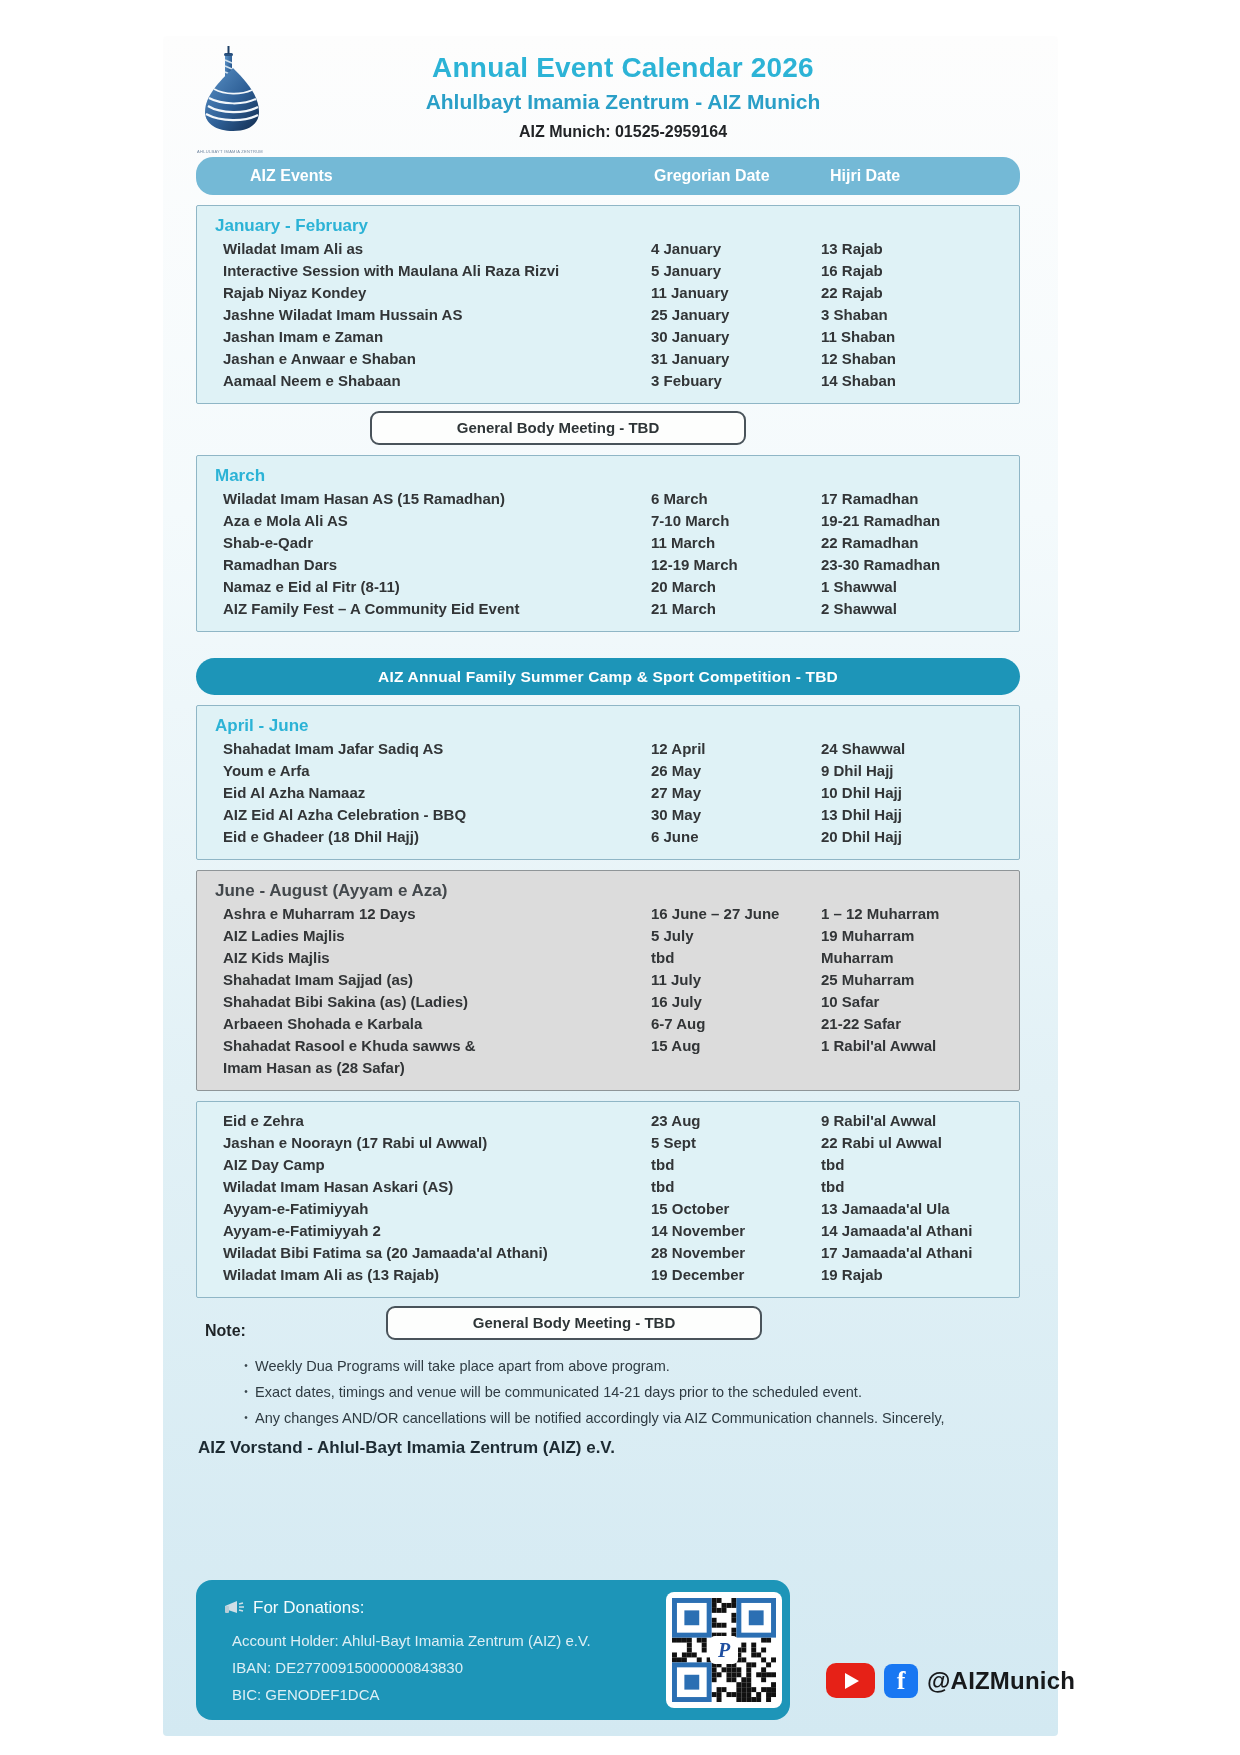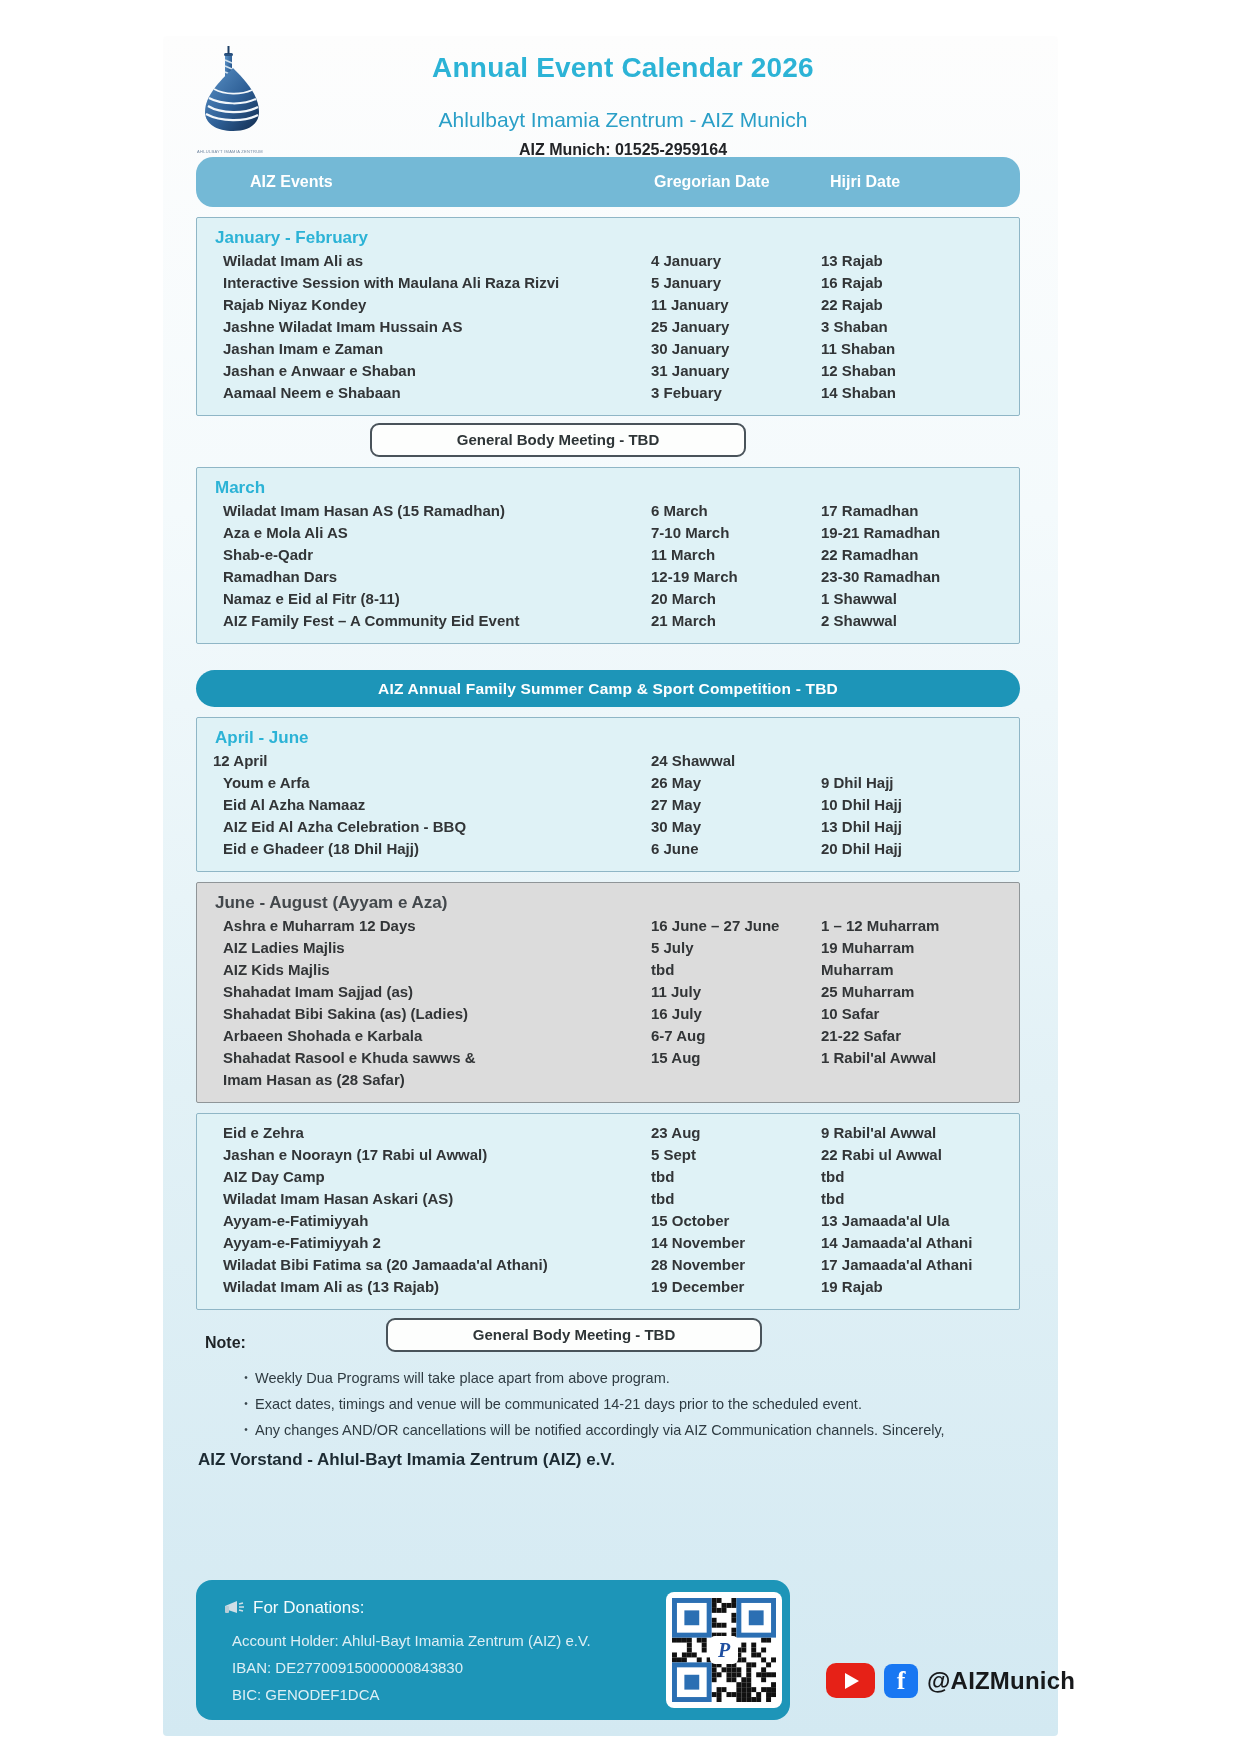--- a/index.html
+++ b/index.html
@@ -5,25 +5,25 @@
   html,body{margin:0;padding:0;}
   body{font-family:"Liberation Sans","DejaVu Sans",sans-serif;}
   #page{position:relative;width:1240px;height:1755px;background:#ffffff;overflow:hidden;padding-left:43px;}
   #panel{position:absolute;left:163px;top:36px;width:895px;height:1700px;border-radius:4px;
          background:linear-gradient(180deg,#fdfdfd 0%,#f4fafc 28%,#e2f1f6 62%,#d3e9f2 100%);}
   
   .logo{position:absolute;left:28px;top:8px;width:78px;height:110px;text-align:center;}
   .logo-caption{font-size:4px;letter-spacing:.3px;color:#7187a0;margin-top:1px;white-space:nowrap;}
   .title-block{position:absolute;left:90px;top:16px;width:740px;text-align:center;}
   .main-title{font-size:28px;font-weight:700;color:var(--teal-text);letter-spacing:.2px;}
-  .sub-title{font-size:21px;font-weight:400;color:var(--teal-sub);margin-top:24px;}
+  .sub-title{font-size:21px;font-weight:700;color:var(--teal-sub);margin-top:6px;}
   .phone{font-size:16px;font-weight:700;color:#222427;margin-top:9px;}
   
   .flow{position:absolute;left:33px;top:121px;width:824px;}
-  .hdr-bar{display:grid;grid-template-columns:454px 176px 1fr;align-items:center;height:50px;
+  .hdr-bar{display:grid;grid-template-columns:454px 176px 1fr;align-items:center;height:38px;
            background:var(--bar-blue);border-radius:17px;color:#ffffff;font-weight:700;font-size:16px;}
   .hdr-bar .h1{padding-left:54px;} .hdr-bar .h2{padding-left:4px;} .hdr-bar .h3{padding-left:4px;}
   .card{margin-top:10px;background:var(--card-cyan);border:1.5px solid #8fb6c6;border-radius:2px;
         padding:8px 16px 11px 16px;}
   .card.gray{background:#dcdcdc;border-color:#8f9598;}
   .sec-title{font-size:17px;font-weight:700;color:var(--teal-text);line-height:24px;padding-left:2px;}
   .card.gray .sec-title{color:#43484c;}
   .row{display:grid;grid-template-columns:438px 170px 1fr;line-height:22px;font-size:15px;font-weight:700;color:#323537;}
   .row .c-event{padding-left:10px;white-space:nowrap;}
   .row2{line-height:22px;font-size:15px;font-weight:700;color:#323537;padding-left:10px;}
@@ -168,20 +168,21 @@
           <div class="row">
             <span class="c-event">AIZ Family Fest – A Community Eid Event</span>
             <span class="c-greg">21 March</span>
             <span class="c-hijri">2 Shawwal</span>
           </div>
         </section>
       <div class="pill">AIZ Annual Family Summer Camp &amp; Sport Competition - TBD</div>
       <section class="card">
           <div class="sec-title">April - June</div>
           <div class="row">
+            <span class="c-event">Shahadat Imam Jafar Sadiq AS</span>
             <span class="c-greg">12 April</span>
             <span class="c-hijri">24 Shawwal</span>
           </div>
           <div class="row">
             <span class="c-event">Youm e Arfa</span>
             <span class="c-greg">26 May</span>
             <span class="c-hijri">9 Dhil Hajj</span>
           </div>
           <div class="row">
             <span class="c-event">Eid Al Azha Namaaz</span>

